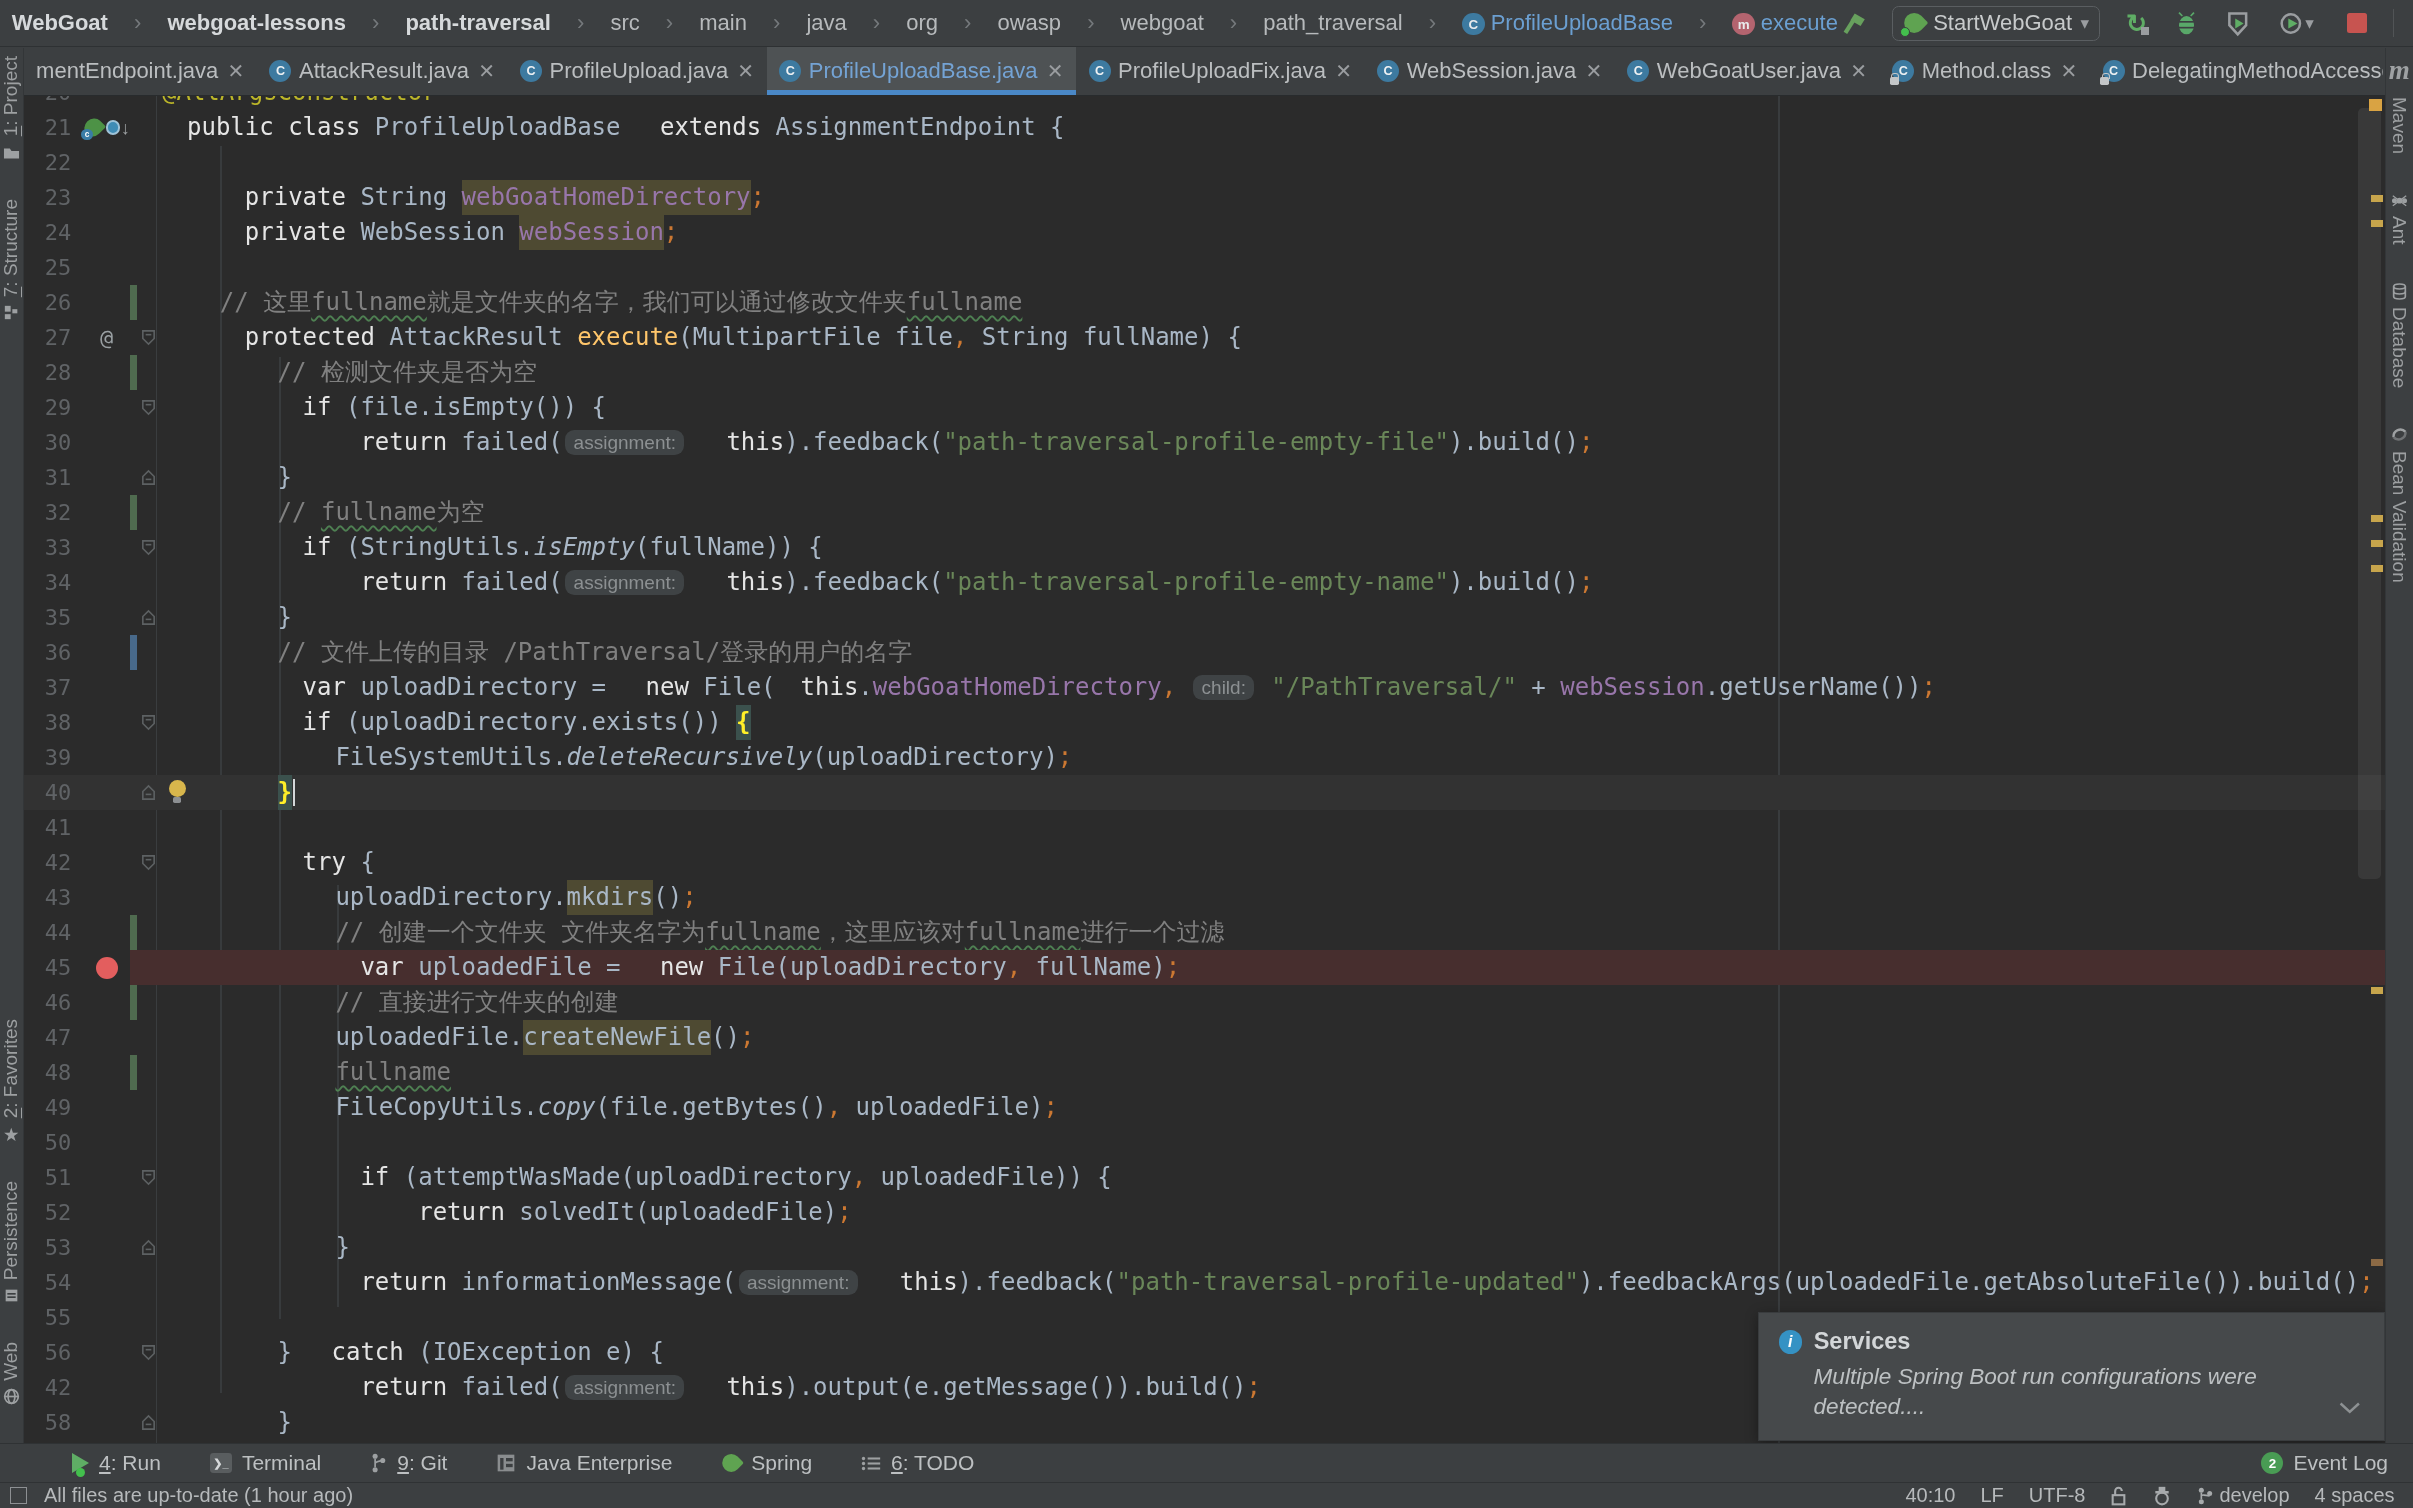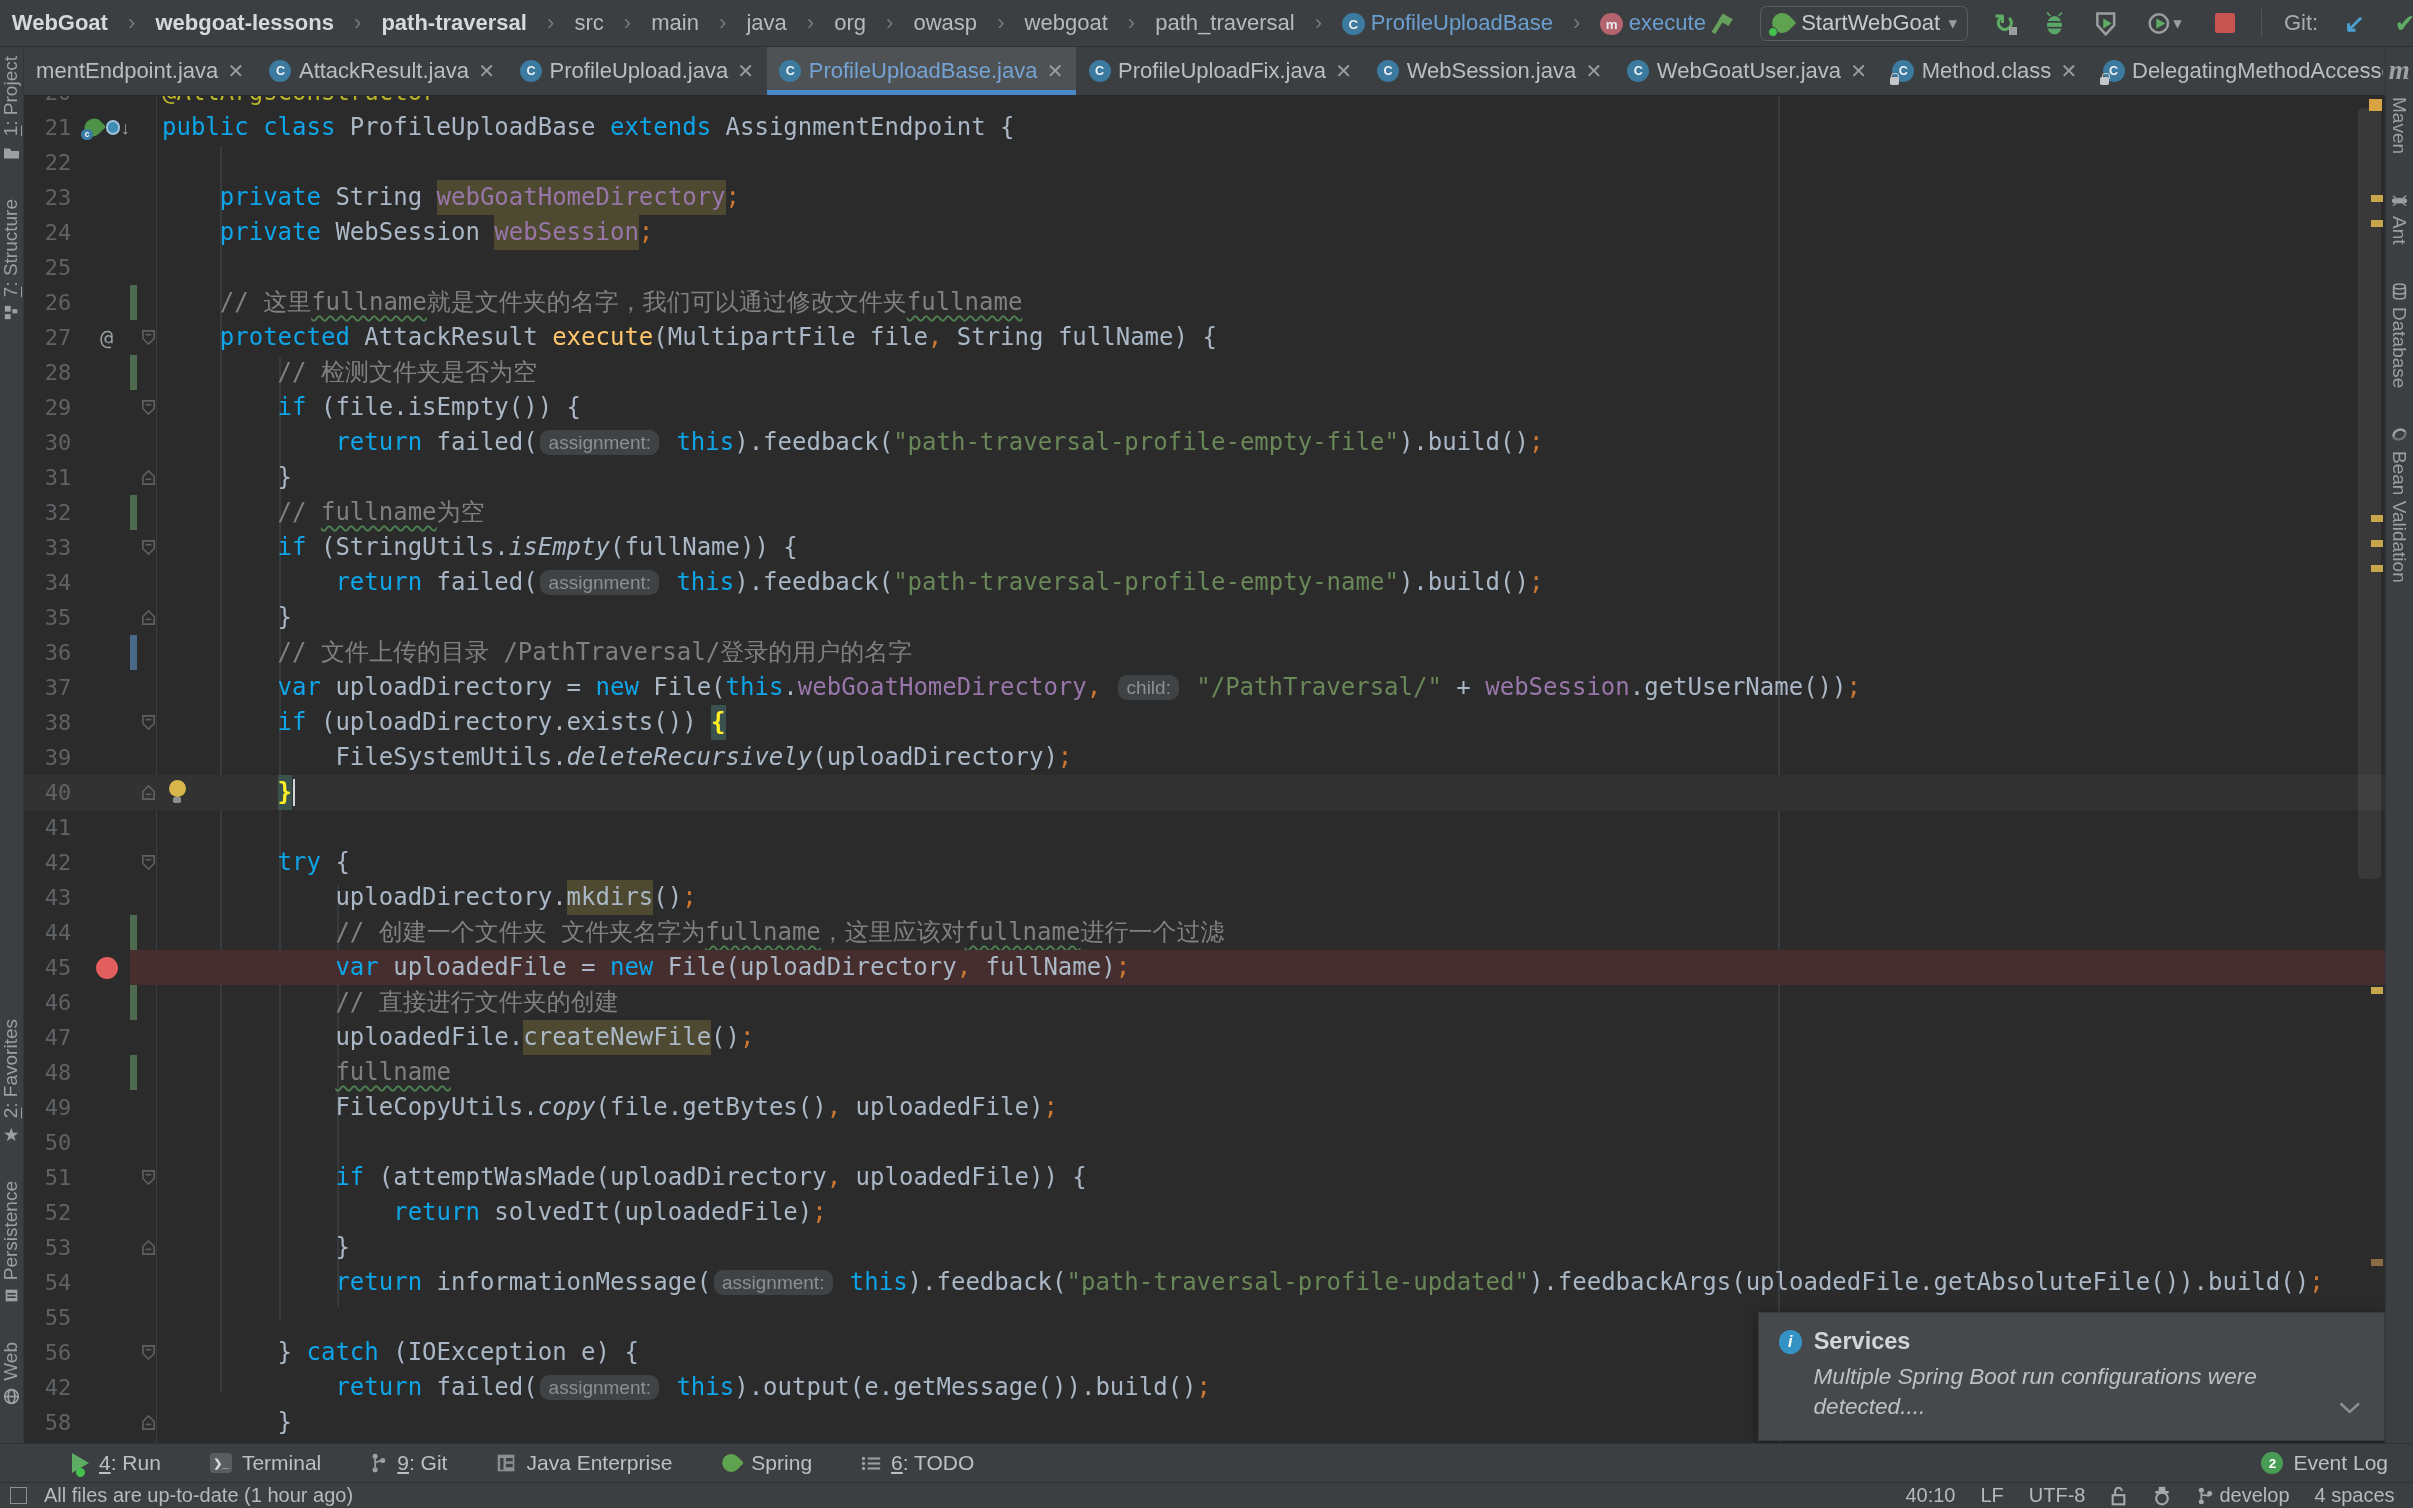--- a/index.html
+++ b/index.html
@@ -3,21 +3,21 @@
 <meta charset="utf-8">
 <style>
   * { margin:0; padding:0; box-sizing:border-box; }
   html,body { width:2413px; height:1508px; overflow:hidden; background:#2b2b2b;
               font-family:"Liberation Sans", sans-serif; }
   #app { position:relative; width:2413px; height:1508px; }
 
   
   #topbar { height:47px; background:#3c3f41; display:flex; align-items:center;
             padding:0 11.7px 0 8.4px; border-bottom:0.8px solid #2e3133; }
-  #breadcrumb { display:flex; align-items:center; gap:15px; white-space:nowrap; }
+  #breadcrumb { display:flex; align-items:center; gap:21px; white-space:nowrap; }
   .crumb { color:#b7babc; font-size:22px; padding:0 3.4px; }
   .crumb.bold { color:#d6d9db; font-weight:bold; }
   .crumb.link { color:#6b9fd1; }
   .crumb-sep { color:#75797c; font-size:22px; padding:0 1.7px; }
   .badge-circle { display:inline-flex; width:22.6px; height:22.6px; border-radius:50%;
       color:#e8eaec; font-size:13.4px; font-weight:bold; align-items:center;
       justify-content:center; vertical-align:middle; margin-right:5.9px; position:relative;}
   .badge-c { background:#3d7aa0; }
   .badge-m { background:#b4646f; }
   #top-actions { margin-left:auto; display:flex; align-items:center; gap:22px; }
@@ -94,21 +94,21 @@
   .g-bar { width:10px; flex:0 0 auto; height:100%; display:flex; }
   .g-bar .bar { width:6.7px; height:100%; }
   .bar-g { background:#4f6b4f; } .bar-b { background:#48698a; }
   .g-fold { width:17px; flex:0 0 auto; display:flex; align-items:center;
             justify-content:center; }
   .gutter-border { position:absolute; left:132px; top:0; bottom:0; width:0.8px;
                    background:#3a3d3f; z-index:1; }
   .code { flex:1; white-space:pre; font:24px/35px "DejaVu Sans Mono", monospace;
           color:#a9b7c6; padding-left:5px; display:flex; align-items:center; }
   .code > span { display:inline-block; }
-  .tk-k { color:#0ea5e9; } .tk-d { color:#a9b7c6; } .tk-s { color:#6a8759; }
+  .tk-k { color:#e5e5e5;margin-left:25px; } .tk-d { color:#a9b7c6; } .tk-s { color:#6a8759; }
   .tk-c { color:#808080; } .tk-f { color:#9876aa; } .tk-m { color:#ffc66b; }
   .tk-p { color:#cc7832; } .tk-a { color:#bbb529; }
   .tk-i { font-style:italic; }
   .tk-hl { background:#4e4a32; }
   .tk-b { color:#ffef28; background:#3b514d; font-weight:bold; }
   .tk-sq { text-decoration:underline wavy #4e8052 1.7px; text-underline-offset:5px; }
   .hint-pill { font:19px/25px "Liberation Sans", sans-serif; color:#8c9092;
                background:#3f4345; border-radius:9.2px; padding:0 8.4px; margin:0 2.5px;
                display:inline-block; vertical-align:middle; }
   .caret { display:inline-block; width:2.5px; height:27px; background:#d4d7d9;

